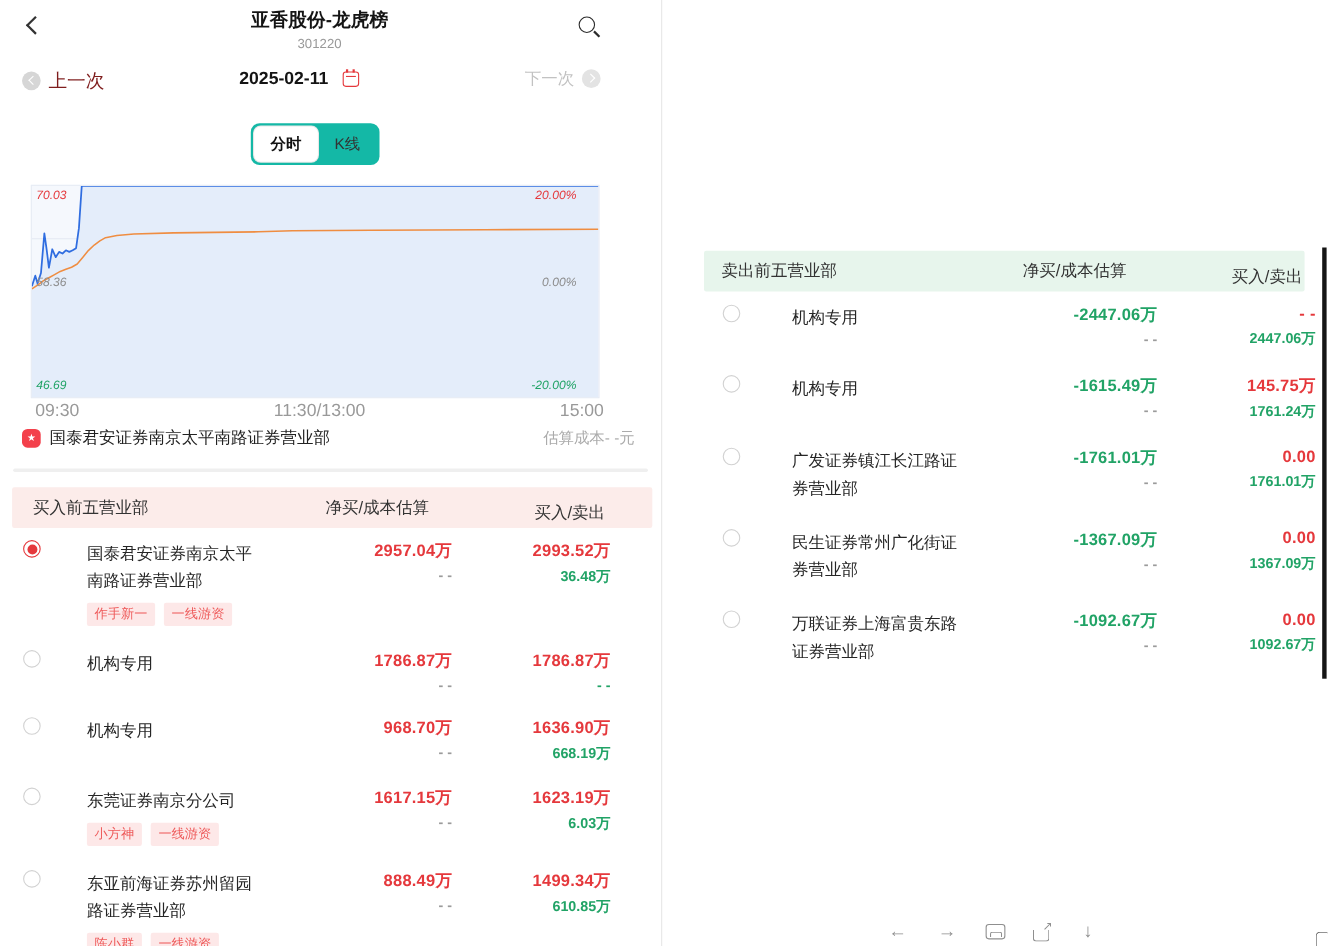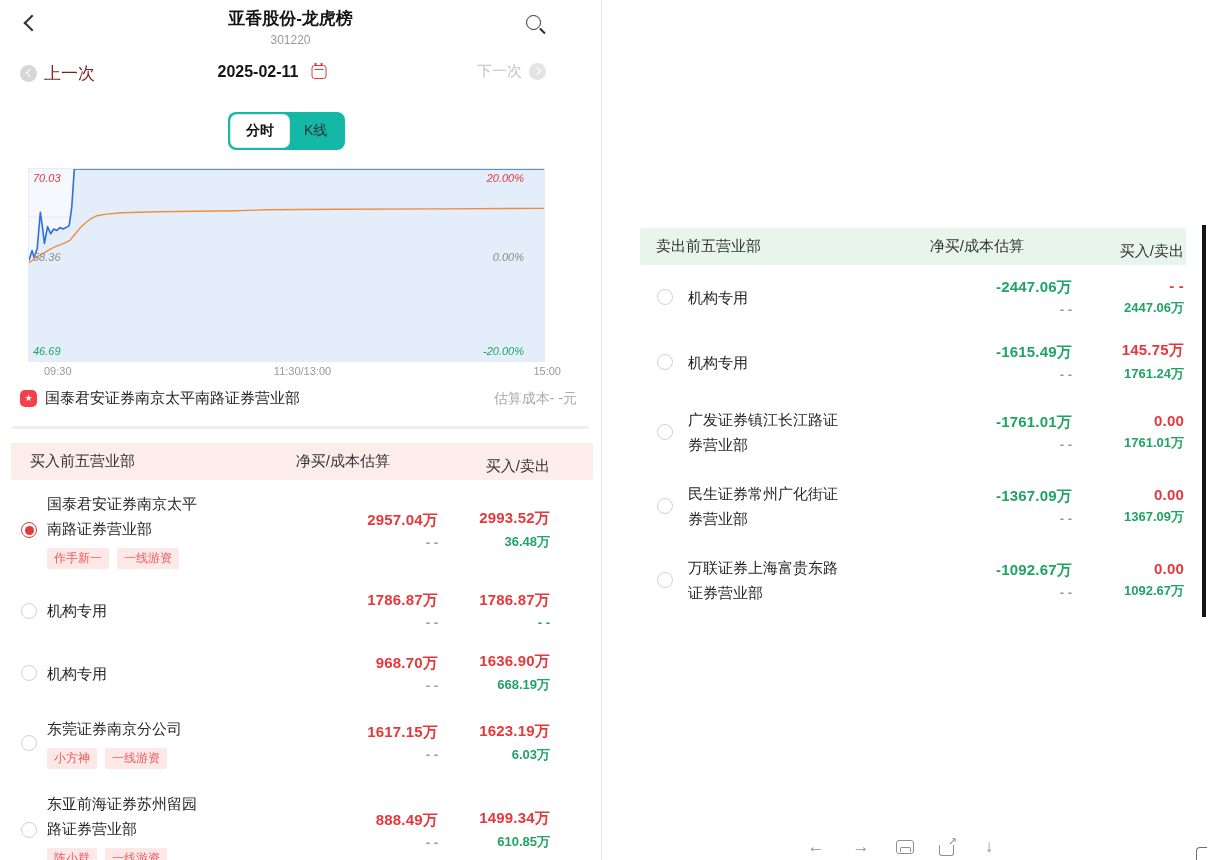--- a/index.html
+++ b/index.html
@@ -50,22 +50,22 @@
   .tab.active { background:#fff; font-weight:700; color:#111; box-shadow:0 0 0 1px #e7e7e7; }
 
   
   .chart-wrap { position:absolute; left:28px; top:168px; width:517px; height:194px;
     background:#f5f8fd; border:1px solid #e7ecf4; }
   .chart-wrap svg { position:absolute; inset:0; width:100%; height:100%; }
   .ax { position:absolute; font-size:11px; line-height:13px;font-style:italic; }
   .ax.l { left:4px; } .ax.r { right:20px; }
   .ax.t { top:3px; } .ax.m { top:50%; transform:translateY(-108%); } .ax.b { bottom:3px; }
   .c-red { color:#e5383c; } .c-gray2 { color:#8c8c8c; } .c-green { color:#21a366; } .c-gray { color:#9b9b9b; }
-  .x-labels { position:absolute; left:44px; top:365px; width:517px; display:flex;
-    justify-content:space-between; font-size:11px; color:#999; }
+  .x-labels { position:absolute; left:32px; top:365px; width:517px; display:flex;
+    justify-content:space-between; font-size:16px; color:#999; }
 
   
   .highlight-row { position:absolute; left:20px; right:24px; top:389px; display:flex; align-items:center; }
   .badge-ic { width:17px; height:17px; background:#f3404b; border-radius:5px; flex:none;
     display:flex; align-items:center; justify-content:center; }
   .badge-ic::after { content:'★'; color:#fff; font-size:9px; line-height:1; }
   .hl-name { font-size:15px; color:#222; margin-left:8px; }
   .hl-cost { margin-left:auto; font-size:14px; color:#ababab; }
   .h-divider { position:absolute; left:12px; right:12px; top:426px; height:3px; background:#efefef; border-radius:2px; }
 
@@ -74,21 +74,21 @@
   .table.buy { left:11px; top:443px; width:582px; }
   .table.sell { left:640px; top:228px; width:546px; }
   .thead { display:flex; align-items:center; height:37px; border-radius:2px;gap:48px; }
   .buy .thead { background:#fcecea; padding-left:19px; }
   .sell .thead { background:#e7f5ec; padding-left:16px; }
   .thead .h1 { flex:1; font-size:15px; color:#333; }
   .thead .h2 { width:140px; text-align:right; font-size:15px; color:#333; }
   .thead .h3 { width:112px; text-align:right; font-size:15px; color:#333;margin-top:10px; }
   .buy .h3 { margin-right:43px; } .sell .h3 { margin-right:2px; }
 
-  .trow { display:flex; align-items:center; cursor:pointer; }
+  .trow { display:flex; align-items:flex-start; cursor:pointer;gap:32px; }
   .buy .trow { padding:11px 0 11px 10px; }
   .sell .trow { padding:12px 0 12px 17px; }
   .radio { width:16px; height:16px; border:1.5px solid #d2d2d2; border-radius:50%; flex:none; position:relative; }
   .buy .radio { margin-right:10px; } .sell .radio { margin-right:15px; }
   .radio.sel { border-color:#e5383c; }
   .radio.sel::after { content:''; position:absolute; inset:2.5px; background:#e5383c; border-radius:50%; }
   .ncol { flex:1; }
   .bname { width:160px; word-break:break-all; line-height:25px; font-size:15px; color:#262626; }
   .tags { display:flex; gap:8px; margin-top:7px; }
   .tag { background:#fde8e8; color:#ee5a5a; font-size:12px; padding:2px 7px; border-radius:2px; white-space:nowrap; }

